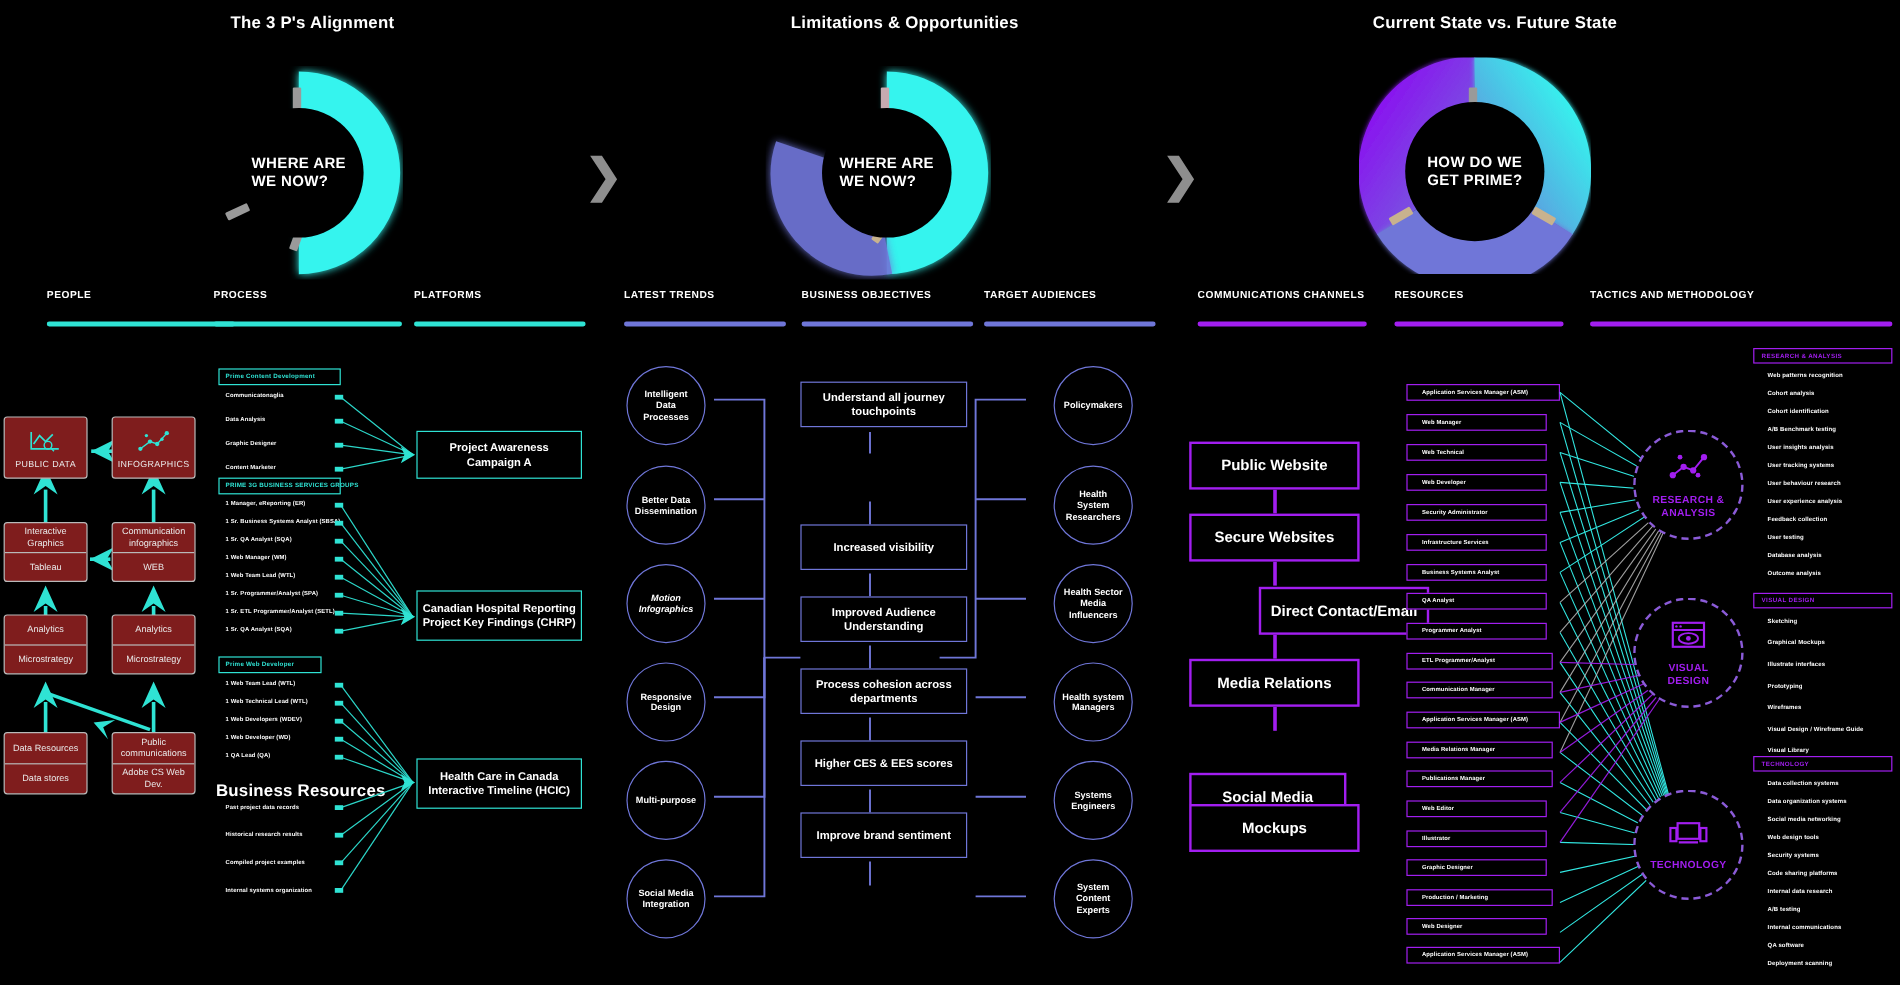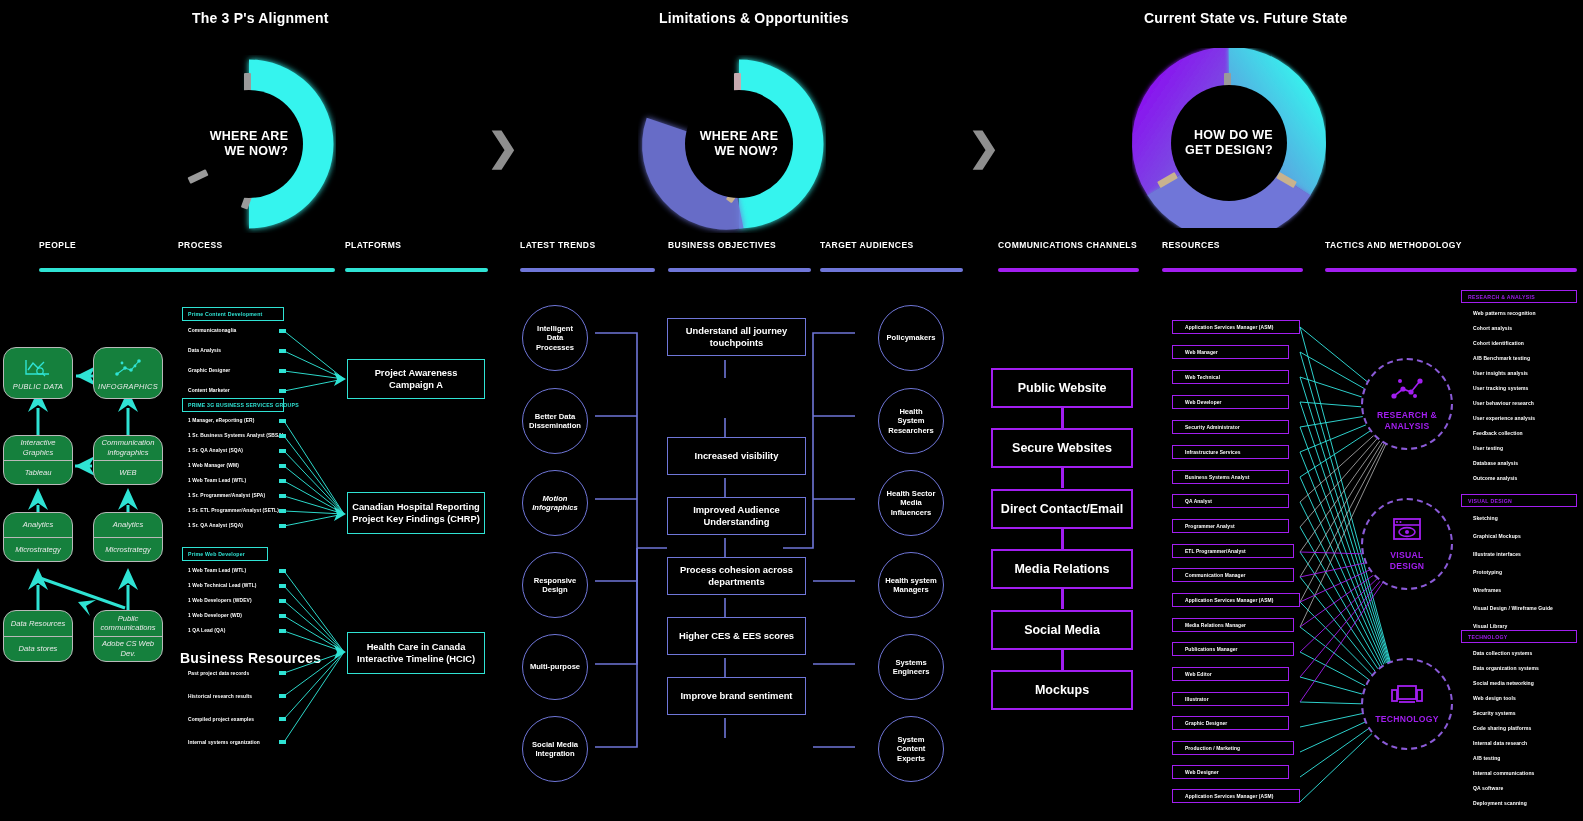--- a/index.html
+++ b/index.html
@@ -15,38 +15,38 @@
   .sec-title{
     position:absolute; font-size:14px; font-weight:700; color:#fff;
     letter-spacing:.2px; white-space:nowrap;
   }
 
   
   .donut{ position:absolute; width:200px; height:175px; }
   .donut .hole{
     position:absolute; left:50%; top:50%; transform:translate(-50%,-50%);
     width:108px; height:108px; border-radius:50%; background:#000;
-    display:flex; align-items:center; justify-content:center; text-align:right;
+    display:flex; align-items:center; justify-content:center; text-align:left;
   }
   .donut .hole span{ font-size:12.5px; font-weight:700; line-height:15px; letter-spacing:.3px;}
   .tick{ position:absolute; width:7px; height:20px; background:#9a9a9a; border-radius:1px; }
 
   .arrow-chev{ position:absolute; color:#8e8e8e; font-size:38px; font-weight:700; line-height:1; }
 
   
   .colhead{ position:absolute; }
   .colhead .lbl{
     font-size:8.5px; font-weight:700; letter-spacing:.45px; color:#fff; white-space:nowrap;
   }
   .colhead .bar{ margin-top:18px; height:4px; border-radius:2px; width:100%; }
 
   
   .nodebox{
-    position:absolute; border:1.4px solid #b9b9b9; border-radius:13px;
-    background:#15803d; display:flex; flex-direction:column; overflow:hidden;font-style:italic;
+    position:absolute; border:1.4px solid #b9b9b9; border-radius:3px;
+    background:#7f1d1d; display:flex; flex-direction:column; overflow:hidden;
   }
   .nodebox .cell{
     flex:1; display:flex; align-items:center; justify-content:center; text-align:center;
     font-size:7.6px; color:#e8e8e8; line-height:9.5px; padding:2px;
   }
   .nodebox .cell + .cell{ border-top:1.2px solid #b9b9b9; }
   .nodebox.icon-box{ align-items:center; justify-content:flex-end; padding-bottom:7px;}
   .nodebox.icon-box .cap{ font-size:7.4px; color:#e9e9e9; letter-spacing:.3px; }
   .nodebox.icon-box .ic{ position:absolute; top:10px; left:50%; transform:translateX(-50%); }
 
@@ -205,21 +205,21 @@
       <path d="M 101 95 m 0,-73 A 73 73 0 0 1 163 135" fill="none" stroke="url(#g3b)" stroke-width="46" filter="url(#gl3)"></path>
       <path d="M 39 135 A 73 73 0 0 0 163 135" fill="none" stroke="#6f76d8" stroke-width="46" filter="url(#gl3)"></path>
       <path d="M 101 95 m 0,-56 A 56 56 0 0 1 101 151" fill="none" stroke="#74c9c6" stroke-width="2.2" opacity=".65"></path>
     </svg>
     <div class="tick" style="left:96px;top:25px;"></div>
     <div class="tick" style="left:36px;top:122px;transform:rotate(60deg);background:#c8b28e;"></div>
     <div class="tick" style="left:155px;top:122px;transform:rotate(-60deg);background:#c8b28e;"></div>
     <div class="hole" style="left:101px;top:95px;width:116px;height:116px;">
       <span>
         <span>HOW DO WE</span><br>
-        <span>GET DESIGN?</span>
+        <span>GET PRIME?</span>
       </span>
     </div>
   </div>
 
   <div class="colhead" style="left:3px;top:240px;width:157px;margin-left:36px;">
     <div class="lbl">PEOPLE</div>
     <div class="bar" style="background:#2fe3d4;"></div>
   </div>
   <div class="colhead" style="left:178px;top:240px;width:157px;">
     <div class="lbl">PROCESS</div>
@@ -465,23 +465,23 @@
   <div class="circ" style="left:878px;top:716px;width:66px;height:66px;">System Content Experts</div>
 
   <div class="chln" style="left:1061px;top:408px;height:20px;"></div>
   <div class="chln" style="left:1061px;top:468px;height:20px;"></div>
   <div class="chln" style="left:1061px;top:529px;height:20px;"></div>
   <div class="chln" style="left:1061px;top:589px;height:20px;"></div>
   <div class="chln" style="left:1061px;top:650px;height:20px;"></div>
 
   <div class="chbox" style="left:991px;top:368px;width:142px;height:40px;">Public Website</div>
   <div class="chbox" style="left:991px;top:428px;width:142px;height:40px;">Secure Websites</div>
-  <div class="chbox" style="left:991px;top:489px;width:142px;height:40px;">Direct Contact/Email</div>
+  <div class="chbox" style="left:1049px;top:489px;width:142px;height:40px;">Direct Contact/Email</div>
   <div class="chbox" style="left:991px;top:549px;width:142px;height:40px;">Media Relations</div>
-  <div class="chbox" style="left:991px;top:610px;width:142px;height:40px;">Social Media</div>
+  <div class="chbox" style="left:991px;top:644px;width:131px;height:40px;">Social Media</div>
   <div class="chbox" style="left:991px;top:670px;width:142px;height:40px;">Mockups</div>
 
   <div class="resitem" style="left:1172px;top:320px;width:128px;height:14px;">Application Services Manager (ASM)</div>
   <div class="resitem" style="left:1172px;top:345px;width:117px;height:14px;">Web Manager</div>
   <div class="resitem" style="left:1172px;top:370px;width:117px;height:14px;">Web Technical</div>
   <div class="resitem" style="left:1172px;top:395px;width:117px;height:14px;">Web Developer</div>
   <div class="resitem" style="left:1172px;top:420px;width:117px;height:14px;">Security Administrator</div>
   <div class="resitem" style="left:1172px;top:445px;width:117px;height:14px;">Infrastructure Services</div>
   <div class="resitem" style="left:1172px;top:470px;width:117px;height:14px;">Business Systems Analyst</div>
   <div class="resitem" style="left:1172px;top:494px;width:117px;height:14px;">QA Analyst</div>

